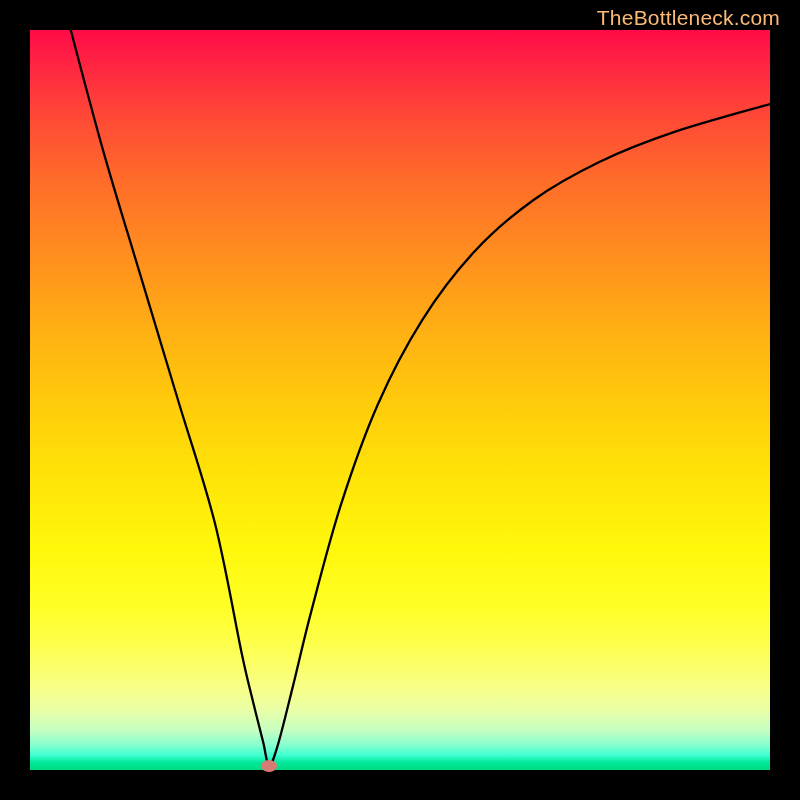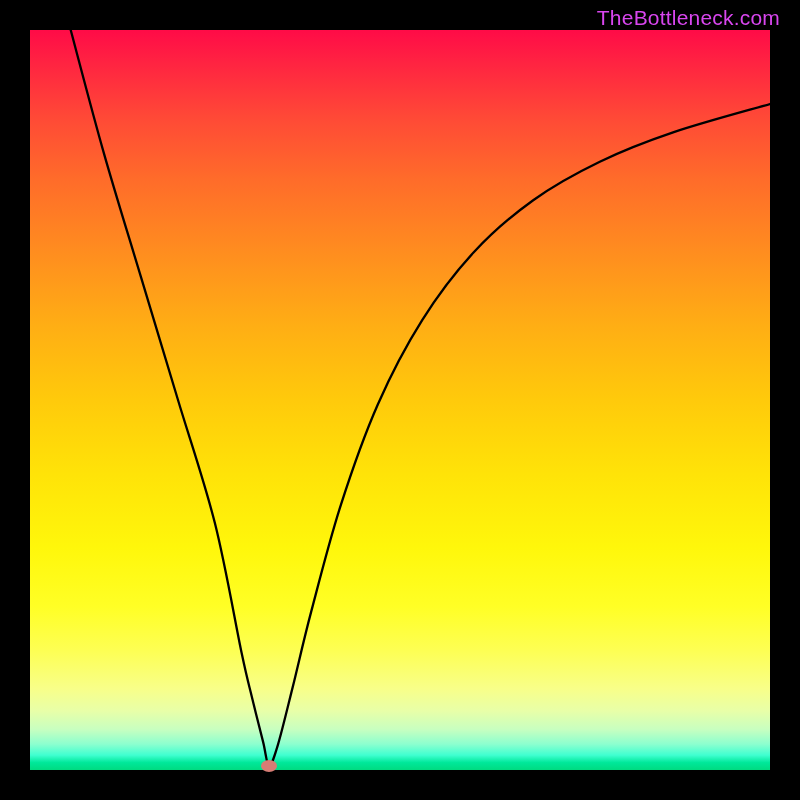--- a/index.html
+++ b/index.html
@@ -59,21 +59,21 @@
     width: 16px;
     height: 12px;
     border-radius: 50%;
     background: #d77c74;
     transform: translate(-50%, -50%);
   }
   .watermark {
     position: absolute;
     top: 6px;
     right: 20px;
-    color: #d946ef;
+    color: #fdba74;
     font-size: 21px;
     font-weight: 500;
     letter-spacing: 0.2px;
     font-family: Arial, Helvetica, sans-serif;
   }
 </style>
 </head>
 <body>
 
 <div class="frame">

